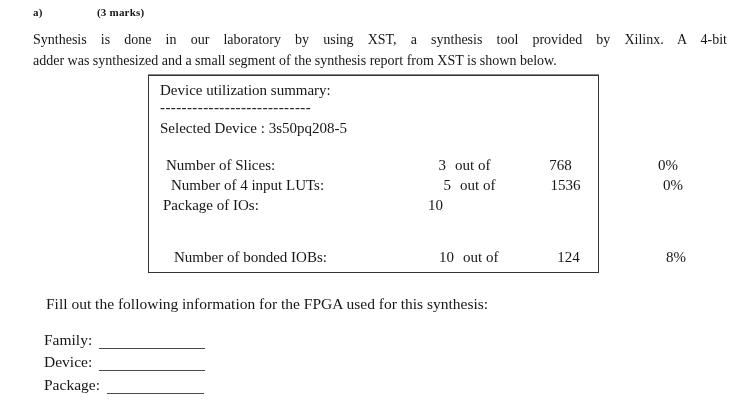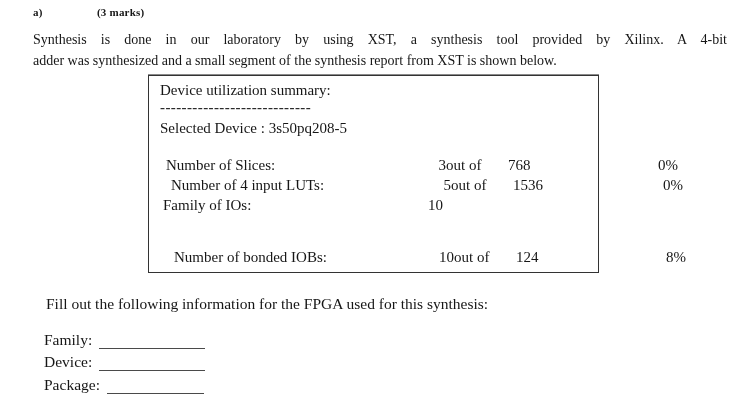--- a/index.html
+++ b/index.html
@@ -77,22 +77,22 @@
     margin-top: 17px;
   }
   .rb-row {
     position: relative;
     display: grid;
     grid-template-columns: 255px 25px 62px 105px 65px;
     margin-left: 17px;
     line-height: 20px;
   }
   .rb-row .used  { text-align: right; }
-  .rb-row .outof { white-space: nowrap; }
-  .rb-row .total { text-align: left; }
+  .rb-row .outof { padding-left: 9px; white-space: nowrap; }
+  .rb-row .total { text-align: center; }
   .rb-row .pct   { text-align: right; }
   .rb-row:nth-child(2) { left: 5px; }
   .rb-row:nth-child(3) { left: -3px; }
   .rb-row:nth-child(4) { left: 8px; margin-top: 32px; }
 
   
   .instruction {
     position: absolute;
     left: 46px;
     top: 295px;
@@ -147,21 +147,21 @@
       <span class="pct">0%</span>
     </div>
     <div class="rb-row">
       <span class="label">Number of 4 input LUTs:</span>
       <span class="used">5</span>
       <span class="outof">out of</span>
       <span class="total">1536</span>
       <span class="pct">0%</span>
     </div>
     <div class="rb-row">
-      <span class="label">Family of IOs:</span>
+      <span class="label">Package of IOs:</span>
       <span class="used">10</span>
       <span class="outof"></span>
       <span class="total"></span>
       <span class="pct"></span>
     </div>
     <div class="rb-row">
       <span class="label">Number of bonded IOBs:</span>
       <span class="used">10</span>
       <span class="outof">out of</span>
       <span class="total">124</span>

